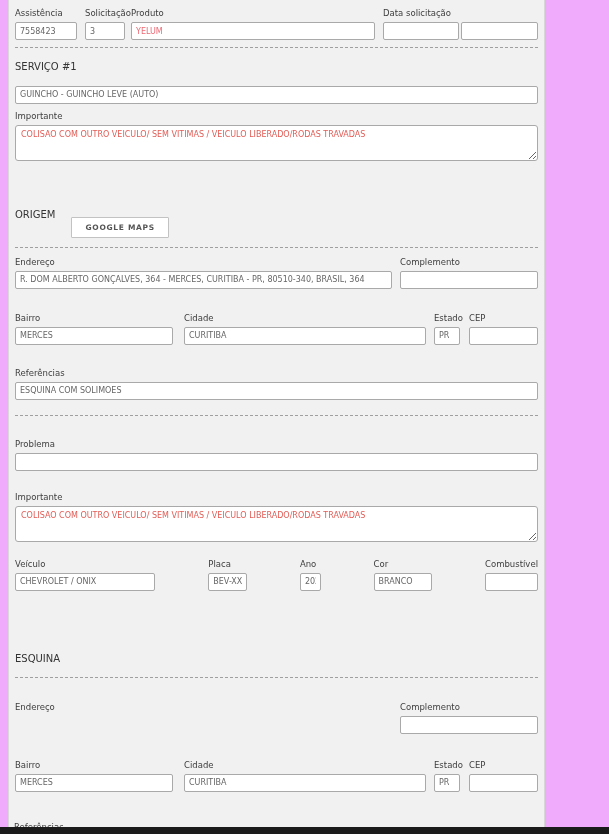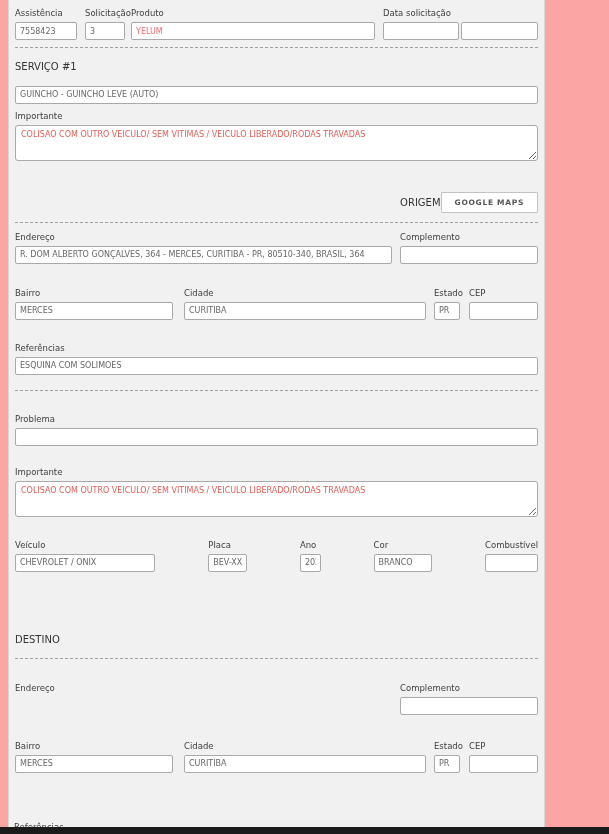--- a/index.html
+++ b/index.html
@@ -1,18 +1,18 @@
 <!DOCTYPE html>
 <html><head>
 <meta charset="utf-8">
 <style>
   * { box-sizing: border-box; }
   html,body { margin:0; padding:0; background:#fff; }
   body { font-family:"DejaVu Sans","Liberation Sans",sans-serif; }
-  .page { position:relative; width:609px; height:834px; overflow:hidden; background:#fca5a5; }
+  .page { position:relative; width:609px; height:834px; overflow:hidden; background:#f0abfc; }
   .content {
     position:absolute; left:8px; top:0; width:537px; height:827px;
     background:#f1f1f1; border-left:1px solid #d8d8d8; border-right:1px solid #d8d8d8;
     padding:8px 6px 0 6px; overflow:hidden;
   }
   .row { display:flex; }
   .field { display:flex; flex-direction:column; }
   .field .lbl { font-size:8.5px; color:#3d3d3d; margin-bottom:3px; line-height:11px; white-space:nowrap; }
   input.tb {
     height:18px; border:1px solid #a9a9a9; background:#fff; border-radius:2px;
@@ -20,25 +20,25 @@
   }
   textarea.ta {
     border:1px solid #a9a9a9; background:#fff; border-radius:3px;
     font-family:inherit; font-size:8px; padding:3px 5px; width:100%;
     height:36px; resize:both; line-height:11px;
   }
   .red-text { color:#e25c55 !important; }
   .pink-text { color:#ed6a75 !important; }
   .hr-dashed { border:0; border-top:1px dashed #9f9f9f; margin:0; width:100%; }
   .section-title { font-size:10px; font-weight:normal; color:#333; line-height:13px; }
-  .section-head { display:flex; align-items:center; justify-content:flex-end; }
+  .section-head { display:flex; align-items:center; justify-content:flex-start;gap:16px; }
   .btn-maps {
     background:#fff; border:1px solid #c2c2c2; color:#555;
     font-family:inherit; font-size:7.5px; font-weight:bold; letter-spacing:0.7px;
-    padding:5px 13px; cursor:pointer; border-radius:1px;
+    padding:5px 13px; cursor:pointer; border-radius:1px;margin-top:25px;
   }
   .warn-badge {
     display:inline-block; background:#e3000f; color:#fff; font-weight:bold;
     font-size:9px; padding:2px 5px 3px 5px; margin-left:7px; line-height:11px;
   }
   .footer-bar { position:absolute; left:0; bottom:0; width:609px; height:7px; background:#1b1b1b; z-index:5; }
   .clipped-label { position:absolute; left:14px; top:822px; font-size:8.5px; color:#3d3d3d; z-index:1; }
   
   .mt-hr1 { margin-top:7px; }
   .mt-serv { margin-top:12px; }
@@ -46,21 +46,21 @@
   .mt-imp1 { margin-top:7px; }
   .mt-origem { margin-top:31px; }
   .mt-hr-orig { margin-top:9px; }
   .mt-end1 { margin-top:9px; }
   .mt-bairro1 { margin-top:24px; }
   .mt-ref1 { margin-top:23px; }
   .mt-hr2 { margin-top:15px; }
   .mt-prob { margin-top:23px; }
   .mt-imp2 { margin-top:21px; }
   .mt-cliente { margin-top:26px; }
-  .mt-veic { margin-top:23px;gap:44px; }
+  .mt-veic { margin-top:17px;gap:44px; }
   .mt-destino { margin-top:61px; }
   .mt-hr3 { margin-top:12px; }
   .mt-end2 { margin-top:24px; }
   .mt-bairro2 { margin-top:26px; }
 </style>
 </head>
 <body>
 
 <div class="page">
   <div class="content">
@@ -168,21 +168,21 @@
         <span class="lbl">Cor</span>
         <input class="tb" type="text" value="BRANCO" style="">
       </div>
       <div class="field" style="flex:1; margin-left:9px;">
         <span class="lbl">Combustível</span>
         <input class="tb" type="text" value="" style="">
       </div>
     </div>
 
     <div class="mt-destino" style="display:flex; align-items:center;">
-      <span class="section-title">DESTINO</span>
+      <span class="section-title">ESQUINA</span>
     </div>
     <hr class="hr-dashed mt-hr3">
 
     <div class="row mt-end2">
       <div class="field" style="width:377px;">
         <span class="lbl">Endereço</span>
       </div>
       <div class="field" style="flex:1; margin-left:8px;">
         <span class="lbl">Complemento</span>
         <input class="tb" type="text" value="" style="">

